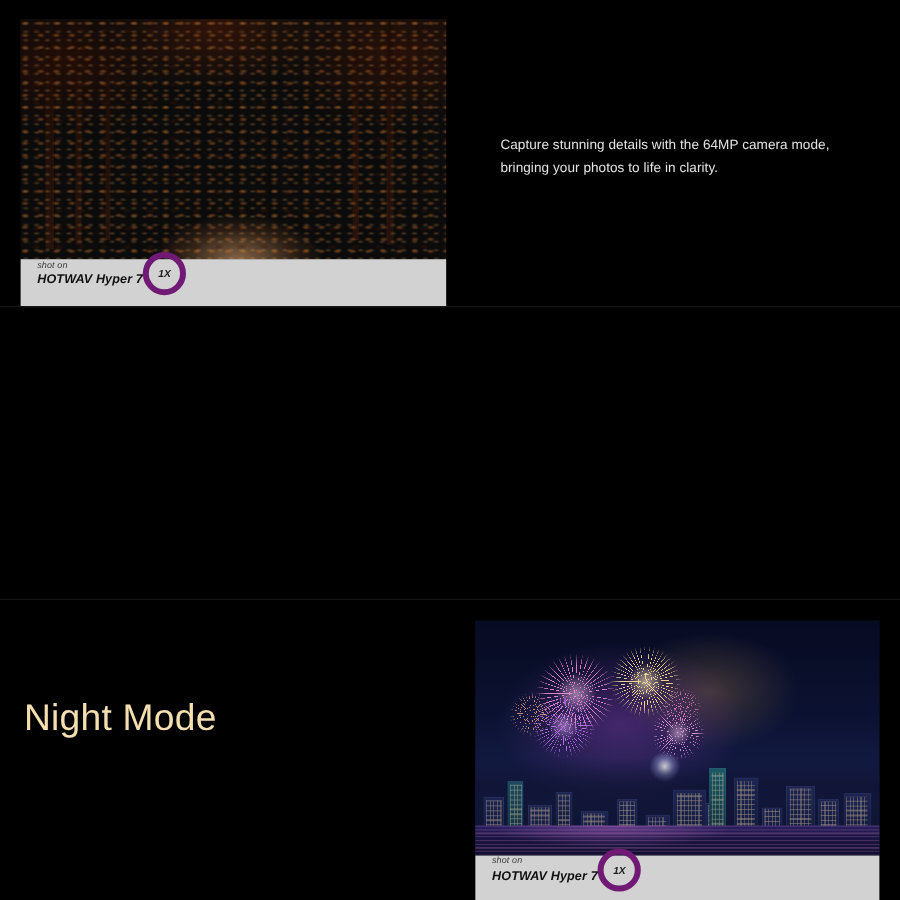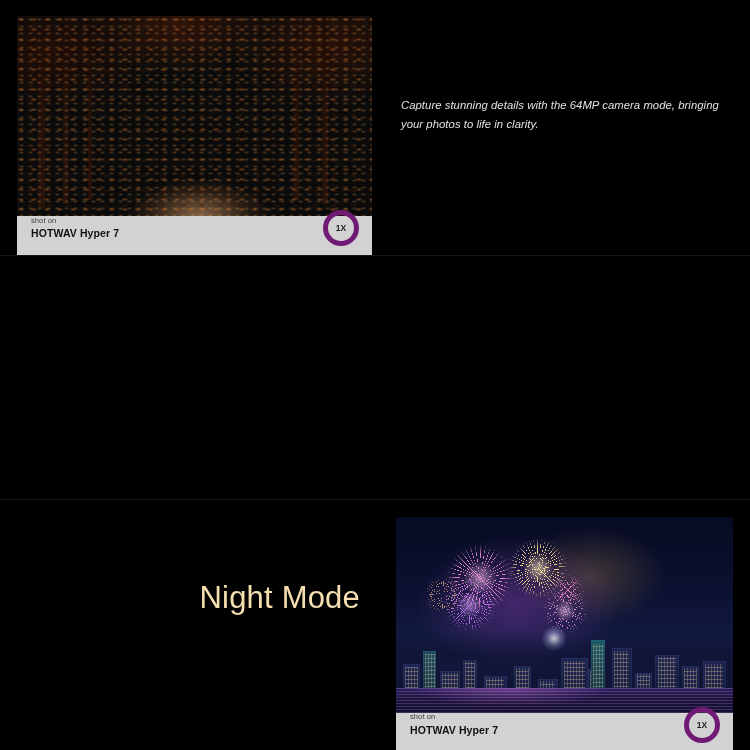--- a/index.html
+++ b/index.html
@@ -57,23 +57,24 @@
     overflow: hidden;
   }
   .caption-bar {
     position: absolute;
     left: 0;
     right: 0;
     bottom: 0;
     background: #d2d2d2;
     display: flex;
     align-items: center;
-    justify-content: space-between;
+    justify-content: flex-start;
     padding: 0 13px 16px 14px;
     box-sizing: border-box;
+    font-style: italic;
   }
   .caption-text { line-height: 1.15; }
   .caption-small {
     font-size: 7.5px;
     color: #3a3a3a;
     letter-spacing: 0.1px;
     display: block;
     margin-bottom: 1.5px;
   }
   .caption-model {
@@ -102,37 +103,36 @@
   #card-64mp  .photo-frame  { height: 200px; }
   #card-64mp  .caption-bar  { height: 40px; }
 
   #card-night { left: 396px; top: 261px; width: 337px; height: 235px; }
   #card-night .photo-frame  { height: 196px; }
   #card-night .caption-bar  { height: 39px; }
 
   
   .text-block { position: absolute; }
   #text-64mp  { left: 401px; top: 96px;  width: 330px; }
-  #text-night { left: 20px;  top: 325px; width: 340px; text-align: right; }
+  #text-night { left: 20px;  top: 325px; width: 340px; }
 
   .mode-title {
     font-size: 31px;
     font-weight: normal;
     color: #f5dfb0;
     margin: 0 0 13px 0;
     letter-spacing: 0.2px;
     line-height: 1.1;
   }
   .mode-desc {
     font-size: 11.3px;
     color: #e2e2e2;
     line-height: 1.72;
-    margin: 0;
+    margin: 16px;
     letter-spacing: 0.05px;
-    font-style: italic;
   }
 
   
   .photo-autumn {
     position: absolute;
     inset: 0;
     background:
       radial-gradient(ellipse 50% 38% at 52% 72%, rgba(255,190,110,0.80) 0%, rgba(255,150,60,0.30) 45%, rgba(0,0,0,0) 72%),
       radial-gradient(ellipse 30% 26% at 23% 30%, rgba(120,45,18,0.75) 0%, rgba(60,22,10,0.2) 70%, rgba(0,0,0,0) 100%),
       radial-gradient(ellipse 34% 50% at 88% 42%, rgba(190,95,35,0.72) 0%, rgba(90,40,16,0.28) 65%, rgba(0,0,0,0) 100%),

